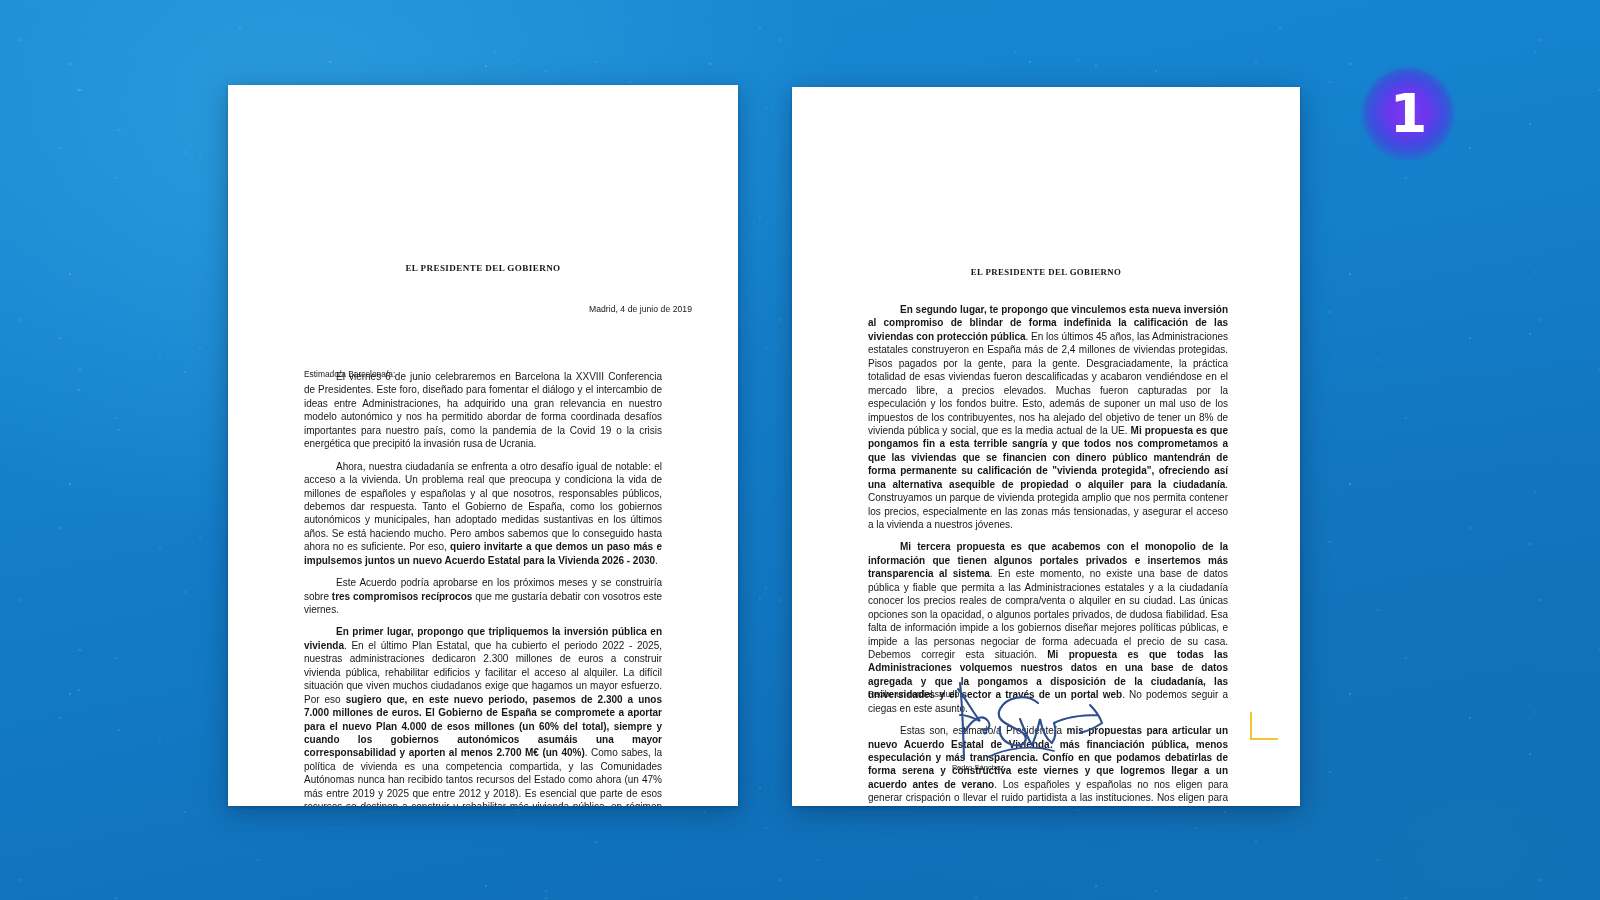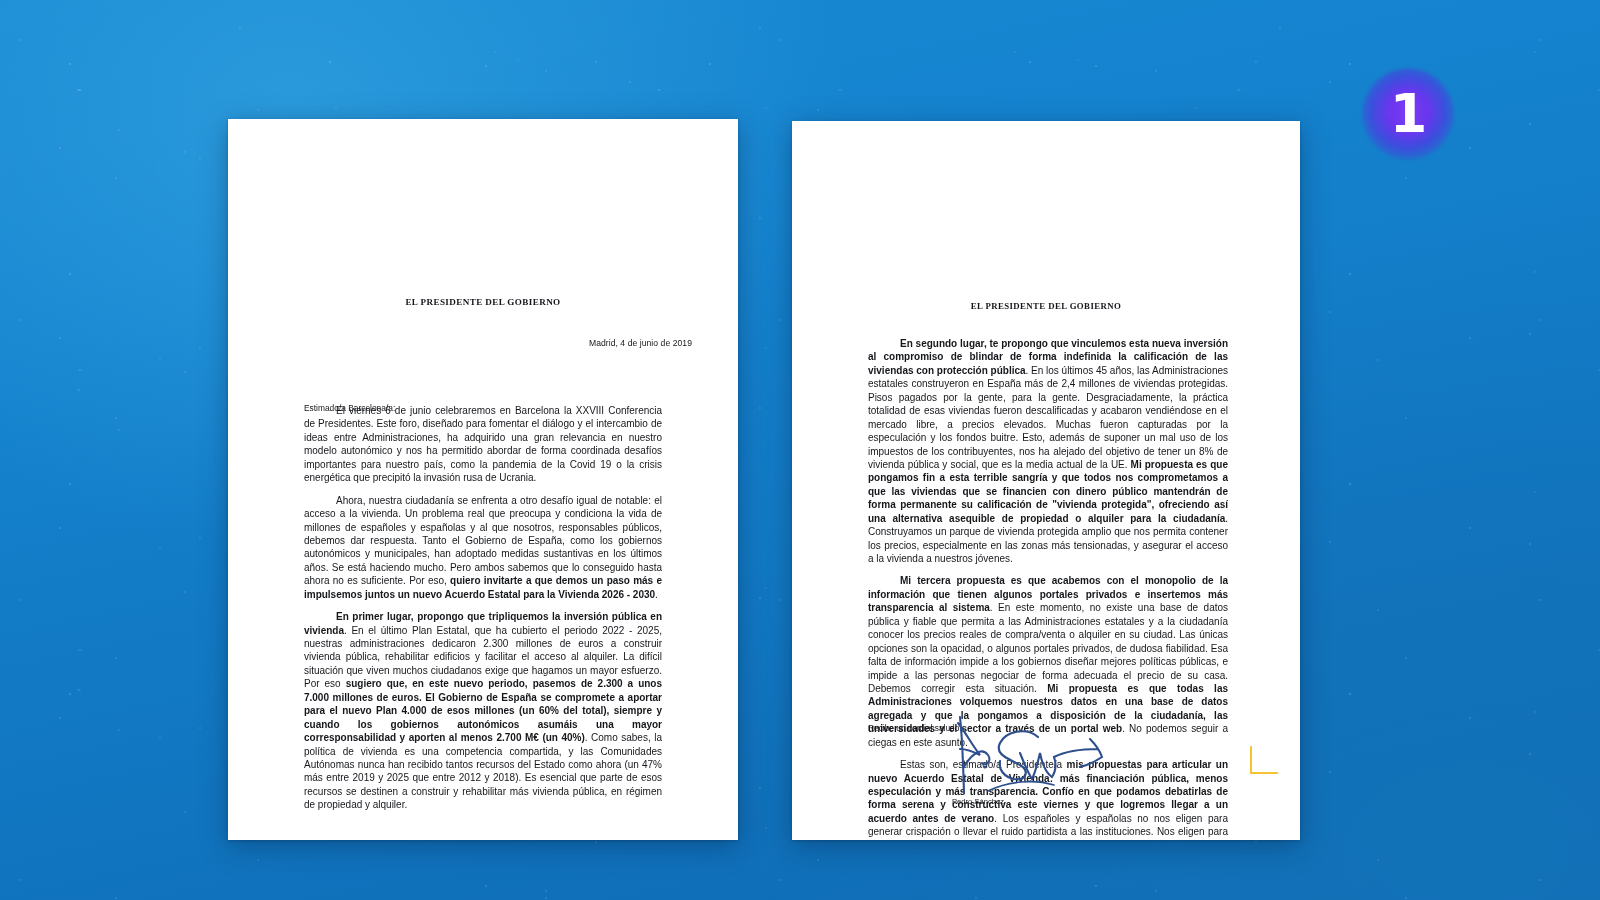--- a/index.html
+++ b/index.html
@@ -46,21 +46,20 @@
                          -120px 90px, 220px 170px, 40px 40px, 310px 120px,
                          -60px 230px, 140px 10px, 260px 200px;
   }
 
   
   .page {
     position: absolute;
     background: #ffffff;
     box-shadow: 0 6px 26px rgba(0,26,56,.34), 0 1px 3px rgba(0,20,50,.22);
     overflow: hidden;
-    margin-top: 34px;
   }
   #page-1 { left: 228px; top: 85px; width: 510px; height: 721px; }
   #page-2 { left: 792px; top: 87px; width: 508px; height: 719px; }
 
   .page-inner { position: absolute; inset: 0; }
 
   .letterhead {
     position: absolute;
     left: 0; right: 0;
     text-align: center;
@@ -181,20 +180,21 @@
   <div id="bg-flecks" class="b2"></div>
 
   <div class="page" id="page-1">
     <div class="page-inner">
       <div class="letterhead">EL PRESIDENTE DEL GOBIERNO</div>
       <div class="dateline">Madrid, 4 de junio de 2019</div>
       <div class="salutation">Estimado/a Barcelona/a:</div>
       <div class="body" id="p1-body">
           <p><span>El viernes 6 de junio celebraremos en Barcelona la XXVIII Conferencia de Presidentes. Este foro, diseñado para fomentar el diálogo y el intercambio de ideas entre Administraciones, ha adquirido una gran relevancia en nuestro modelo autonómico y nos ha permitido abordar de forma coordinada desafíos importantes para nuestro país, como la pandemia de la Covid 19 o la crisis energética que precipitó la invasión rusa de Ucrania.</span></p>
           <p><span>Ahora, nuestra ciudadanía se enfrenta a otro desafío igual de notable: el acceso a la vivienda. Un problema real que preocupa y condiciona la vida de millones de españoles y españolas y al que nosotros, responsables públicos, debemos dar respuesta. Tanto el Gobierno de España, como los gobiernos autonómicos y municipales, han adoptado medidas sustantivas en los últimos años. Se está haciendo mucho. Pero ambos sabemos que lo conseguido hasta ahora no es suficiente. Por eso, </span><b>quiero invitarte a que demos un paso más e impulsemos juntos un nuevo Acuerdo Estatal para la Vivienda 2026 - 2030</b><span>.</span></p>
+          <p><span>Este Acuerdo podría aprobarse en los próximos meses y se construiría sobre </span><b>tres compromisos recíprocos</b><span> que me gustaría debatir con vosotros este viernes.</span></p>
           <p><b>En primer lugar, propongo que tripliquemos la inversión pública en vivienda</b><span>. En el último Plan Estatal, que ha cubierto el periodo 2022 - 2025, nuestras administraciones dedicaron 2.300 millones de euros a construir vivienda pública, rehabilitar edificios y facilitar el acceso al alquiler. La difícil situación que viven muchos ciudadanos exige que hagamos un mayor esfuerzo. Por eso </span><b>sugiero que, en este nuevo periodo, pasemos de 2.300 a unos 7.000 millones de euros. El Gobierno de España se compromete a aportar para el nuevo Plan 4.000 de esos millones (un 60% del total), siempre y cuando los gobiernos autonómicos asumáis una mayor corresponsabilidad y aporten al menos 2.700 M€ (un 40%)</b><span>. Como sabes, la política de vivienda es una competencia compartida, y las Comunidades Autónomas nunca han recibido tantos recursos del Estado como ahora (un 47% más entre 2019 y 2025 que entre 2012 y 2018). Es esencial que parte de esos recursos se destinen a construir y rehabilitar más vivienda pública, en régimen de propiedad y alquiler.</span></p>
         </div>
     </div>
   </div>
 
   <div class="page" id="page-2">
     <div class="page-inner">
       <div class="letterhead">EL PRESIDENTE DEL GOBIERNO</div>
       <div class="body" id="p2-body">
           <p><b>En segundo lugar, te propongo que vinculemos esta nueva inversión al compromiso de blindar de forma indefinida la calificación de las viviendas con protección pública</b><span>. En los últimos 45 años, las Administraciones estatales construyeron en España más de 2,4 millones de viviendas protegidas. Pisos pagados por la gente, para la gente. Desgraciadamente, la práctica totalidad de esas viviendas fueron descalificadas y acabaron vendiéndose en el mercado libre, a precios elevados. Muchas fueron capturadas por la especulación y los fondos buitre. Esto, además de suponer un mal uso de los impuestos de los contribuyentes, nos ha alejado del objetivo de tener un 8% de vivienda pública y social, que es la media actual de la UE. </span><b>Mi propuesta es que pongamos fin a esta terrible sangría y que todos nos comprometamos a que las viviendas que se financien con dinero público mantendrán de forma permanente su calificación de "vivienda protegida", ofreciendo así una alternativa asequible de propiedad o alquiler para la ciudadanía</b><span>. Construyamos un parque de vivienda protegida amplio que nos permita contener los precios, especialmente en las zonas más tensionadas, y asegurar el acceso a la vivienda a nuestros jóvenes.</span></p>

